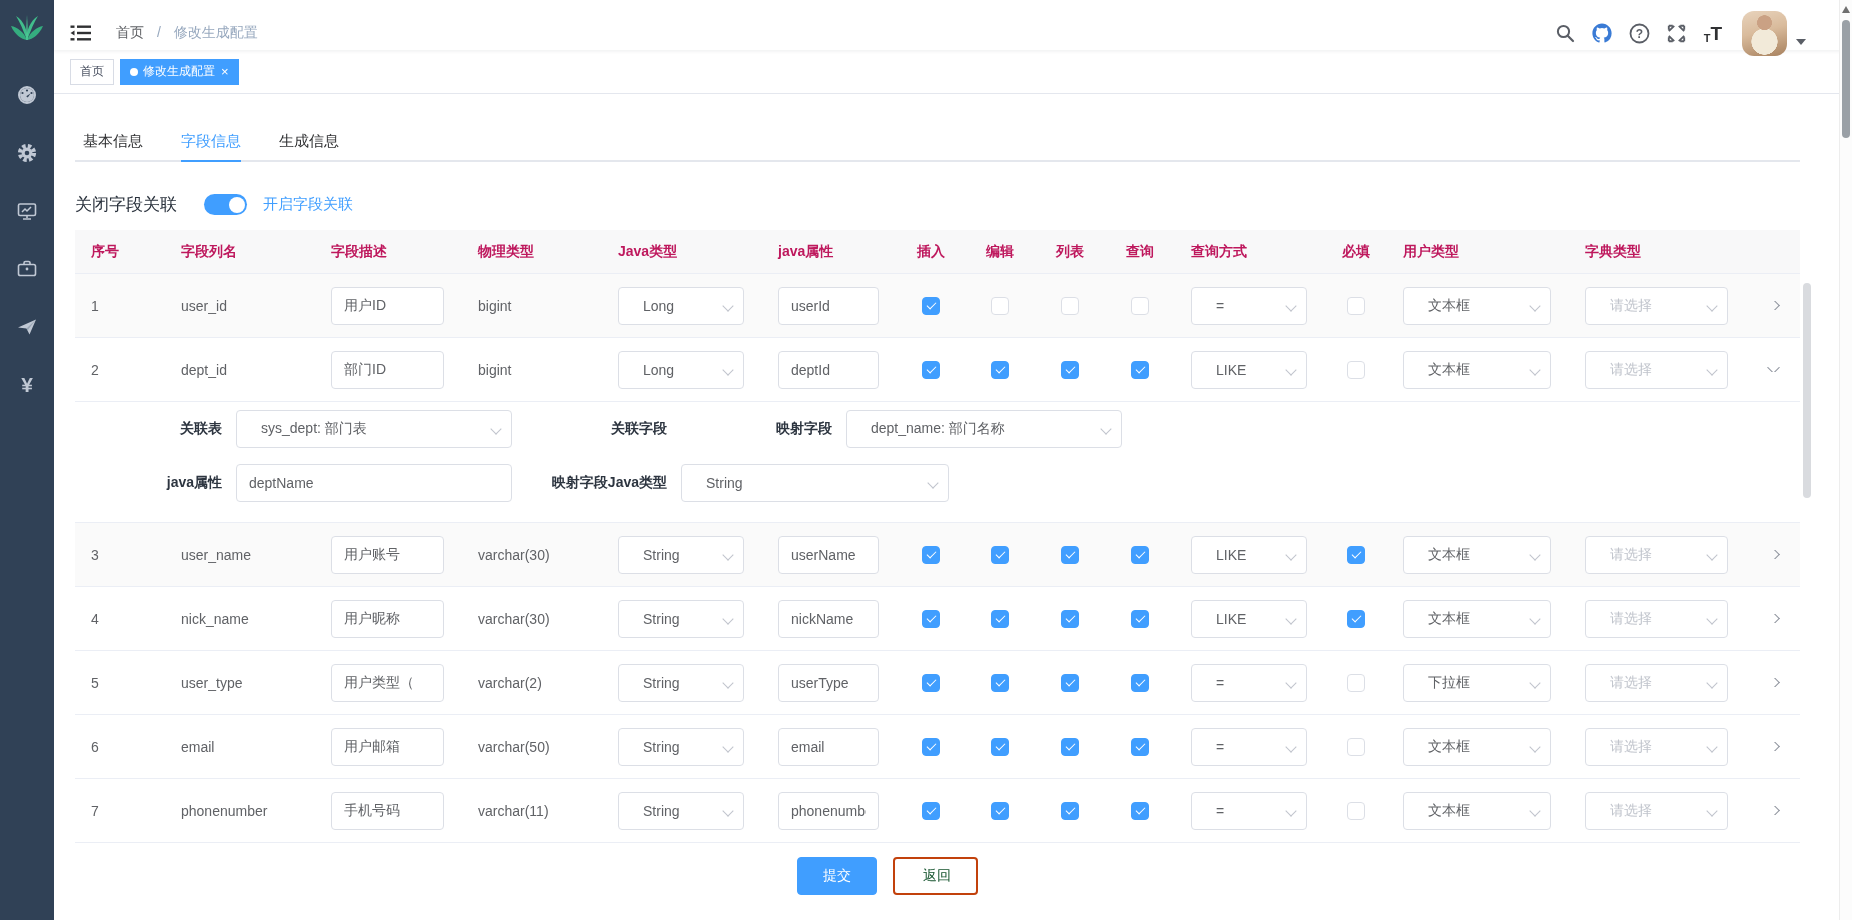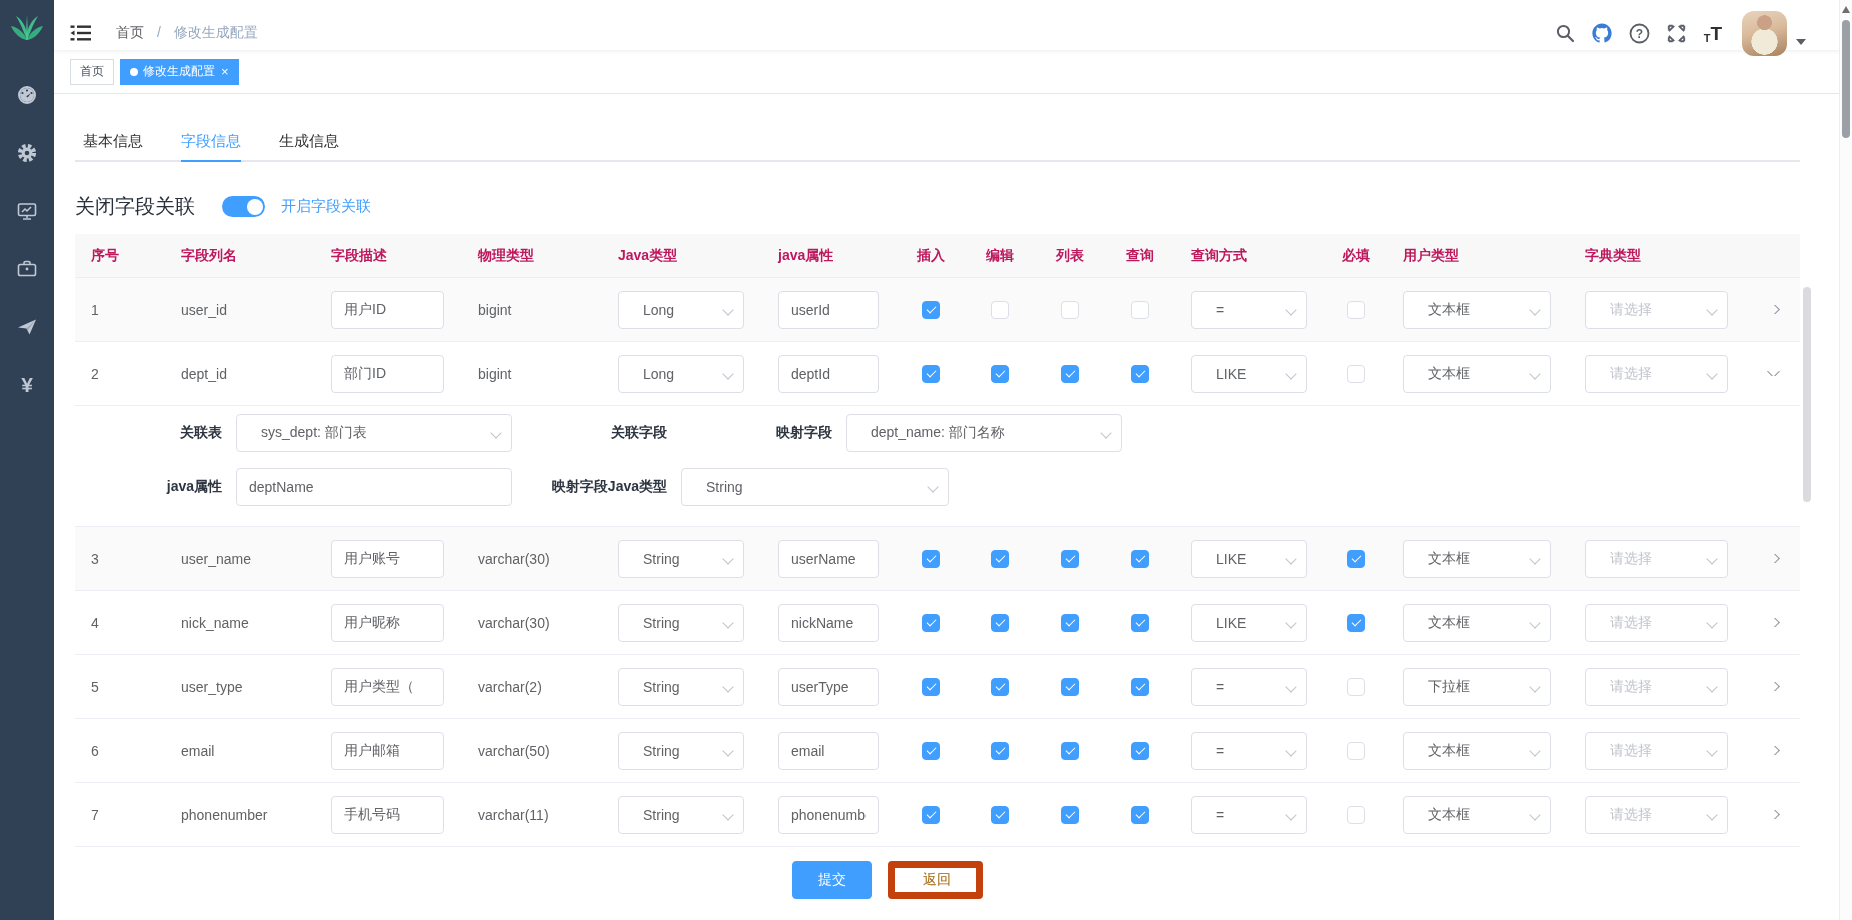--- a/index.html
+++ b/index.html
@@ -56,21 +56,21 @@
   .tabs { width:1725px; margin-top:28px; height:40px; display:flex;
     border-bottom:2px solid #e4e7ed; }
   .tab { padding:0 19px; line-height:38px; font-size:15px; color:#303133;
     cursor:pointer; position:relative; }
   .tab:first-child { padding-left:8px; }
   .tab.active { color:#409EFF; }
   .tab.active::after { content:""; position:absolute; left:19px; right:19px; bottom:-2px;
     height:2px; background:#409EFF; }
 
   .toggle-row { margin-top:31px; display:flex; align-items:center; }
-  .tog-label { font-size:20px; color:#28303b; }
+  .tog-label { font-size:17px; color:#28303b; }
   .switch { width:43px; height:21px; border-radius:11px; background:#409EFF;
     margin-left:27px; position:relative; cursor:pointer; display:inline-block; }
   .switch::after { content:""; position:absolute; right:2.5px; top:2.5px; width:16px;
     height:16px; border-radius:50%; background:#fff; }
   .tog-hint { margin-left:16px; font-size:15px; color:#409EFF; }
 
   
   .gen-table { margin-top:14px; width:1725px; position:relative; font-size:14px; color:#606266; }
   .t-head, .t-row { display:grid;
     grid-template-columns:90px 150px 147px 140px 160px 135px 68px 70px 70px 70px 150px 62px 182px 177px 54px;
@@ -124,21 +124,21 @@
 
   .tbl-thumb { position:absolute; left:1728px; top:53px; width:8px; height:215px;
     background:#d9dbdf; border-radius:4px; cursor:pointer; }
 
   
   .footer-actions { width:1725px; margin-top:14px; display:flex; justify-content:center;
     gap:16px; transform:translateX(-50px); }
   .btn { height:38px; padding:0 25px; border-radius:4px; font-size:14px; cursor:pointer;
     font-family:inherit; }
   .btn.primary { background:#409EFF; border:1px solid #409EFF; color:#fff; }
-  .btn.plain { background:#fff; border:7px solid #c2410c; color:#a16207;padding-left:28px; }
+  .btn.plain { background:#fff; border:2px solid #c2410c; color:#14532d;padding-left:28px; }
 
   
   .page-scroll { position:absolute; right:0; top:0; width:13px; height:100%;
     background:#fcfcfc; border-left:1px solid #ededed; z-index:9; }
   .ps-arrow { width:0; height:0; border-left:4.5px solid transparent;
     border-right:4.5px solid transparent; border-bottom:7px solid #6f6f6f;
     margin:6px auto 0 auto; cursor:pointer; }
   .ps-thumb { position:absolute; left:2px; top:20px; width:8px; height:118px;
     background:#9aa0a6; border-radius:5px; cursor:pointer; }
 </style>

